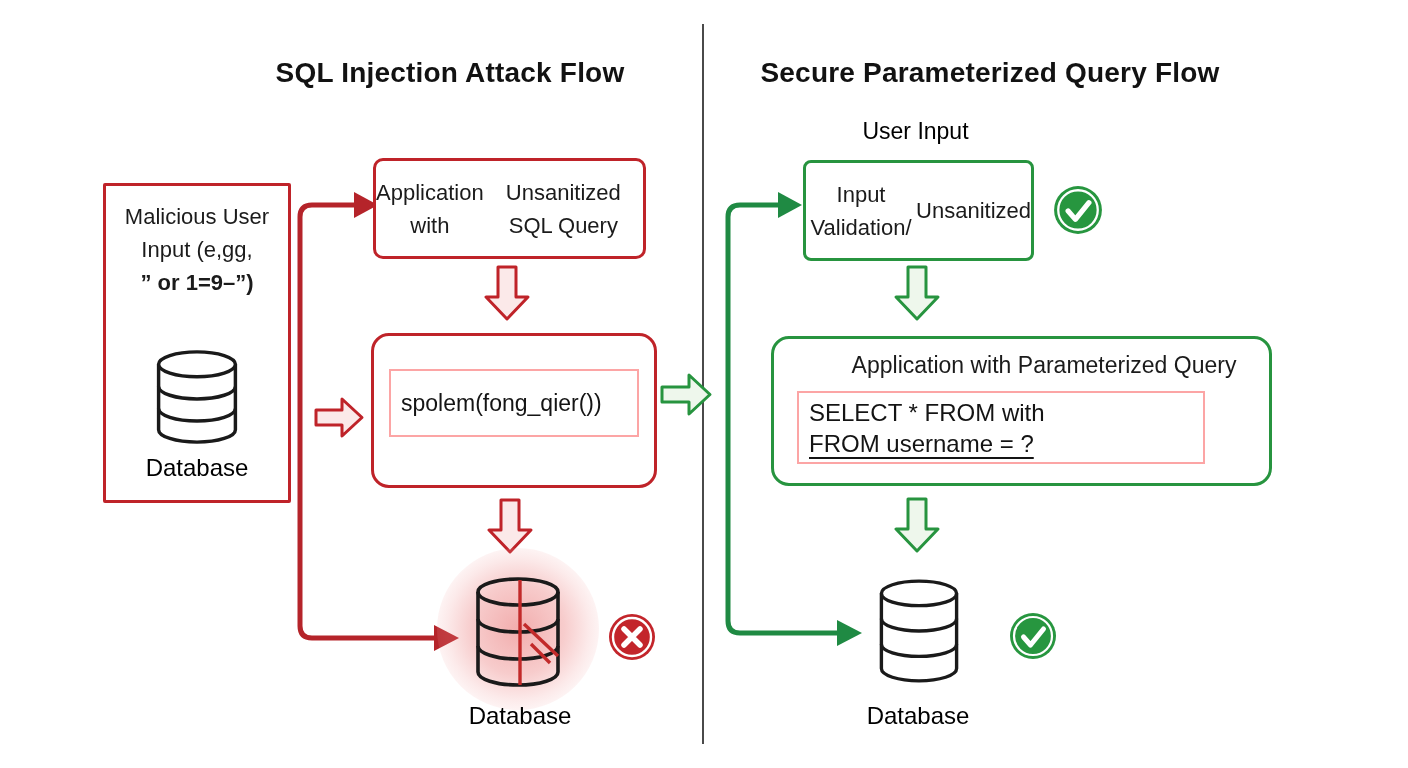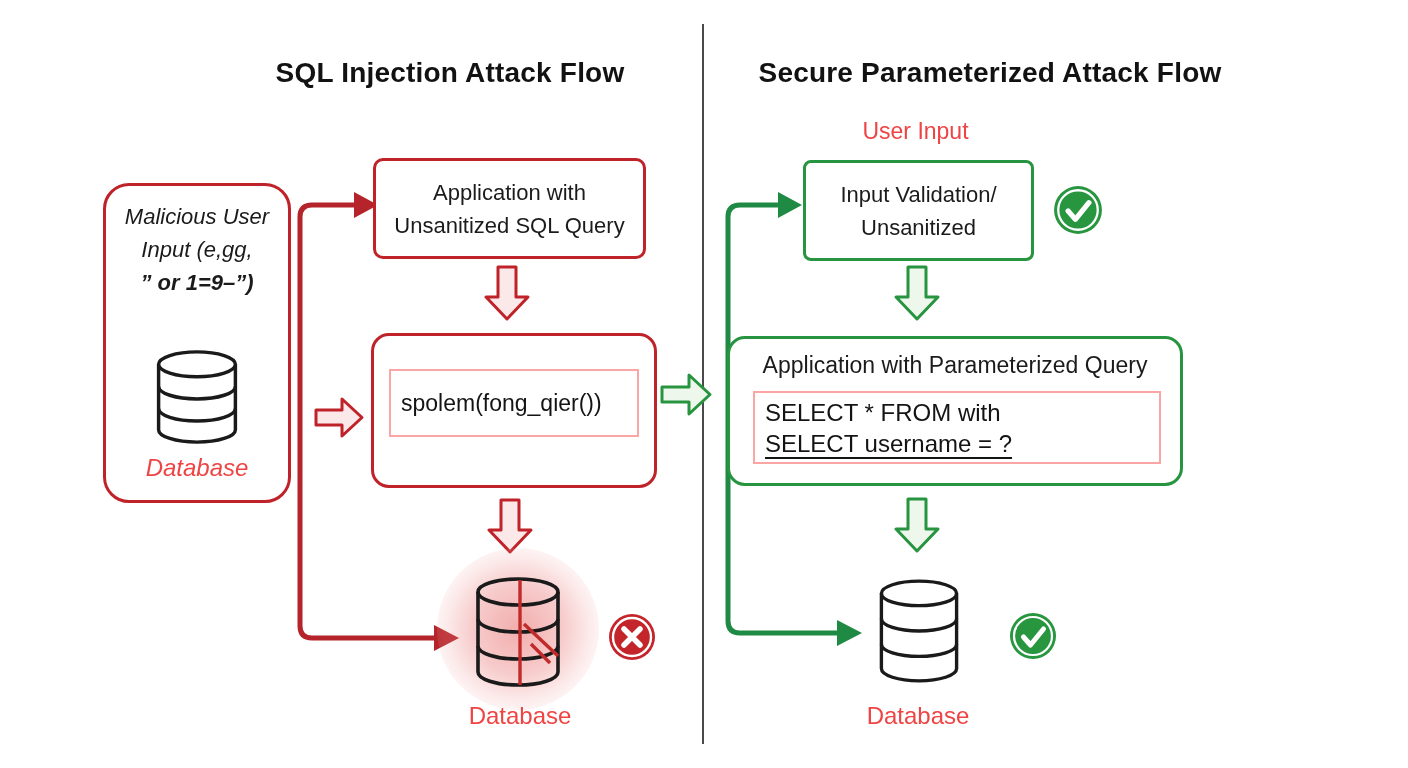--- a/index.html
+++ b/index.html
@@ -11,41 +11,41 @@
   .center{text-align:center;}
   .title{font-size:28px;font-weight:700;letter-spacing:.2px;color:#121212;}
   .boxtext{font-size:22px;line-height:33px;color:#1b1b1b;}
   .divider{width:2px;background:#4a4a4a;}
   
   .redbox{border:3px solid #bf2329;border-radius:14px;background:#fff;}
   .greenbox{border:3px solid #27943f;border-radius:8px;background:#fff;}
   .codebox{border:2px solid #fca5a5;background:#fff;display:flex;flex-direction:column;justify-content:center;}
   .code{font-size:23px;color:#141414;padding-left:10px;line-height:31px;}
   .underlined{text-decoration:underline;text-underline-offset:5px;}
-  .label{font-size:24px;color:#ef4444;}
+  .label{font-size:24px;color:#000000;}
   .glow{
     border-radius:50%;
     background:radial-gradient(circle,
       rgba(224,60,60,.42) 0%, rgba(231,96,96,.32) 40%,
       rgba(240,150,150,.20) 62%, rgba(250,210,210,.08) 78%, rgba(255,255,255,0) 88%);
   }
-  .flexcenter{display:flex;flex-direction:column;align-items:center;justify-content:center;}
+  .flexcenter{display:flex;align-items:center;justify-content:center;}
   svg{display:block;}
 </style>
 </head>
 <body>
 
 <div id="canvas">
 
   <div class="abs divider" style="left:702px;top:24px;height:720px;"></div>
 
   <div class="abs center title" style="left:215px;top:57px;width:470px;">SQL Injection Attack Flow</div>
-  <div class="abs center title" style="left:755px;top:57px;width:470px;">Secure Parameterized Attack Flow</div>
+  <div class="abs center title" style="left:755px;top:57px;width:470px;">Secure Parameterized Query Flow</div>
 
-  <div class="abs redbox" style="left:103px;top:183px;width:182px;height:314px;border-radius:26px;font-style:italic;">
+  <div class="abs redbox" style="left:103px;top:183px;width:182px;height:314px;border-radius:2px;">
     <div class="center boxtext" style="margin-top:14px;">
       <div>Malicious User</div>
       <div>Input (e,gg,</div>
       <div style="font-weight:700;">” or 1=9–”)</div>
     </div>
 
     <svg class="abs" style="left:43px;top:163px;" width="96" height="96" viewBox="0 0 100 100">
       <g fill="none" stroke="#1a1a1a" stroke-width="3.6">
         <path d="M10 16 v68 a40 13 0 0 0 80 0 v-68" fill="#ffffff"></path>
         <ellipse cx="50" cy="16" rx="40" ry="13" fill="#ffffff"></ellipse>
@@ -129,25 +129,25 @@
   </svg>
 
   <svg class="abs" style="left:893px;top:264px;" width="48" height="58" viewBox="0 0 48 58">
     <polygon points="15,3 33,3 33,33 45,33 24,55 3,33 15,33" fill="#eef7ec" stroke="#27943f" stroke-width="3" stroke-linejoin="round"></polygon>
   </svg>
 
   <svg class="abs" style="left:659px;top:369px;" width="54" height="51" viewBox="0 0 54 51">
     <polygon points="3,18 30,18 30,6 51,25.5 30,45 30,33 3,33" fill="#eef7ec" stroke="#27943f" stroke-width="3" stroke-linejoin="round"></polygon>
   </svg>
 
-  <div class="abs greenbox" style="left:727px;top:336px;width:450px;height:144px;border-radius:18px;">
+  <div class="abs greenbox" style="left:771px;top:336px;width:450px;height:144px;border-radius:18px;padding-left:45px;">
     <div class="center" style="margin-top:13px;font-size:23px;color:#1b1b1b;">Application with Parameterized Query</div>
     <div class="codebox abs" style="left:23px;top:52px;width:404px;height:69px;">
       <div class="code" style="font-size:24px;">SELECT * FROM with</div>
-      <div class="code underlined" style="font-size:24px;">SELECT username = ?</div>
+      <div class="code underlined" style="font-size:24px;">FROM username = ?</div>
     </div>
   </div>
 
   <svg class="abs" style="left:893px;top:496px;" width="48" height="58" viewBox="0 0 48 58">
     <polygon points="15,3 33,3 33,33 45,33 24,55 3,33 15,33" fill="#eef7ec" stroke="#27943f" stroke-width="3" stroke-linejoin="round"></polygon>
   </svg>
 
   <svg class="abs" style="left:872px;top:572px;" width="94" height="118" viewBox="0 0 100 120">
     <g fill="none" stroke="#1a1a1a" stroke-width="3.6">
       <path d="M10 20 v80 a40 13 0 0 0 80 0 v-80"></path>

